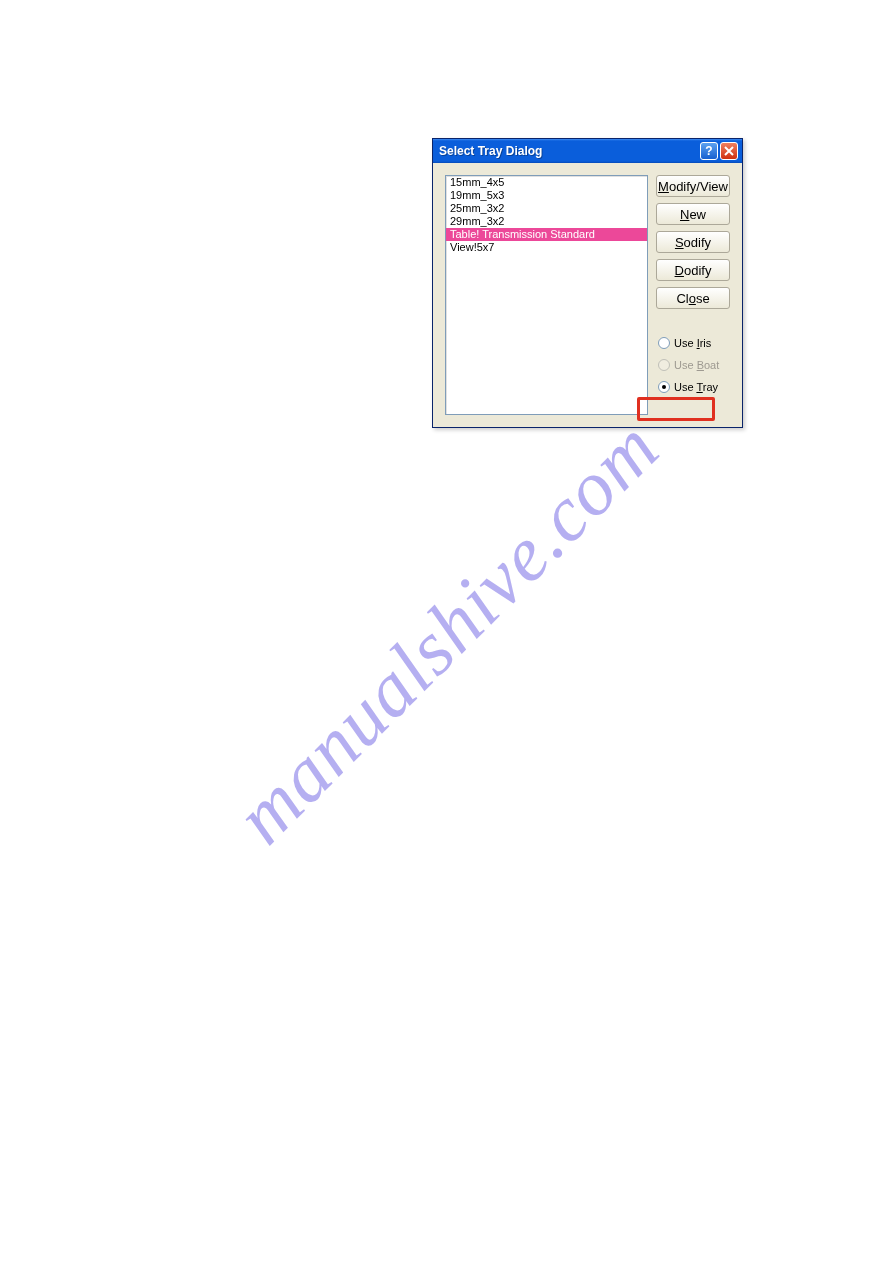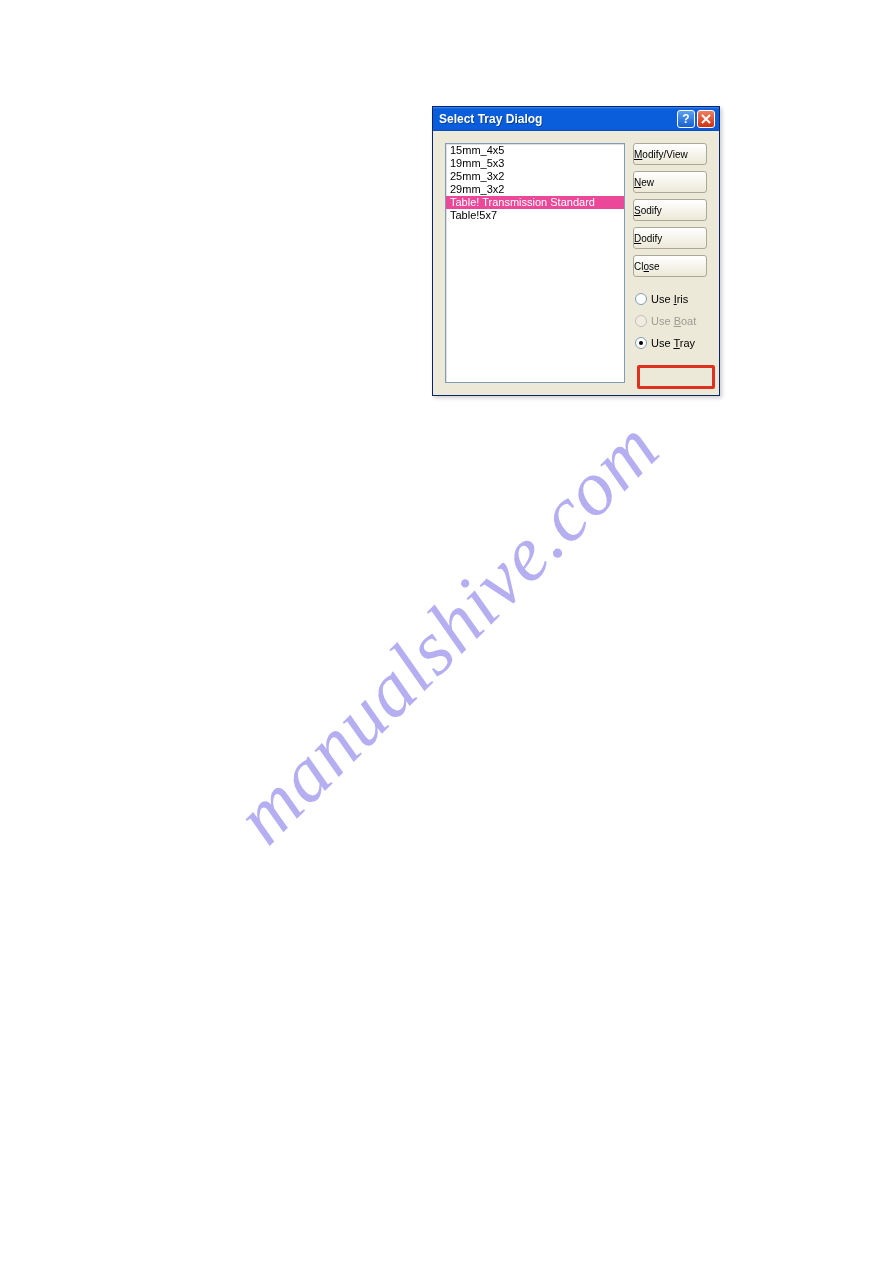--- a/index.html
+++ b/index.html
@@ -25,22 +25,22 @@
   color: rgba(120, 110, 230, 0.55);
   white-space: nowrap;
   pointer-events: none;
   user-select: none;
   letter-spacing: 1px;
 }
 
 .dialog {
   position: absolute;
   left: 432px;
-  top: 106px;
-  width: 288px;
+  top: 138px;
+  width: 311px;
   height: 290px;
   background: #ece9d8;
   border: 1px solid #0a246a;
   box-shadow: 2px 2px 4px rgba(0,0,0,0.2);
   box-sizing: border-box;
 }
 
 .titlebar {
   height: 24px;
   background: linear-gradient(to bottom, #3f8cf3 0%, #0a5edb 8%, #0a5edb 50%, #0a5edb 92%, #074ab8 100%);
@@ -124,32 +124,32 @@
   gap: 6px;
 }
 
 .xp-button {
   height: 22px;
   background: linear-gradient(to bottom, #ffffff, #ece9d8);
   border: 1px solid #aca899;
   border-radius: 3px;
   color: #000;
   font-family: inherit;
-  font-size: 10px;
+  font-size: 13px;
   padding: 0;
   display: flex;
   align-items: center;
-  justify-content: flex-start;
+  justify-content: center;
   box-sizing: border-box;
 }
 
 .mv-label .ul { text-decoration: underline; }
 
 .radio-group {
-  margin-top: 8px;
+  margin-top: 20px;
   display: flex;
   flex-direction: column;
   gap: 6px;
 }
 
 .radio-row {
   display: flex;
   align-items: center;
   gap: 4px;
   padding: 2px 2px;
@@ -217,21 +217,21 @@
   </div>
 
   <div class="client">
 
     <div class="listbox">
       <div class="item">15mm_4x5</div>
       <div class="item">19mm_5x3</div>
       <div class="item">25mm_3x2</div>
       <div class="item">29mm_3x2</div>
       <div class="item selected">Table! Transmission Standard</div>
-      <div class="item">Table!5x7</div>
+      <div class="item">View!5x7</div>
     </div>
 
     <div class="side-panel">
 
       <button class="xp-button">
         <span class="mv-label"><span></span><span class="ul">M</span><span>odify/View</span></span>
       </button>
 
       <button class="xp-button">
         <span class="mv-label"><span class="ul">N</span><span>ew</span></span>

